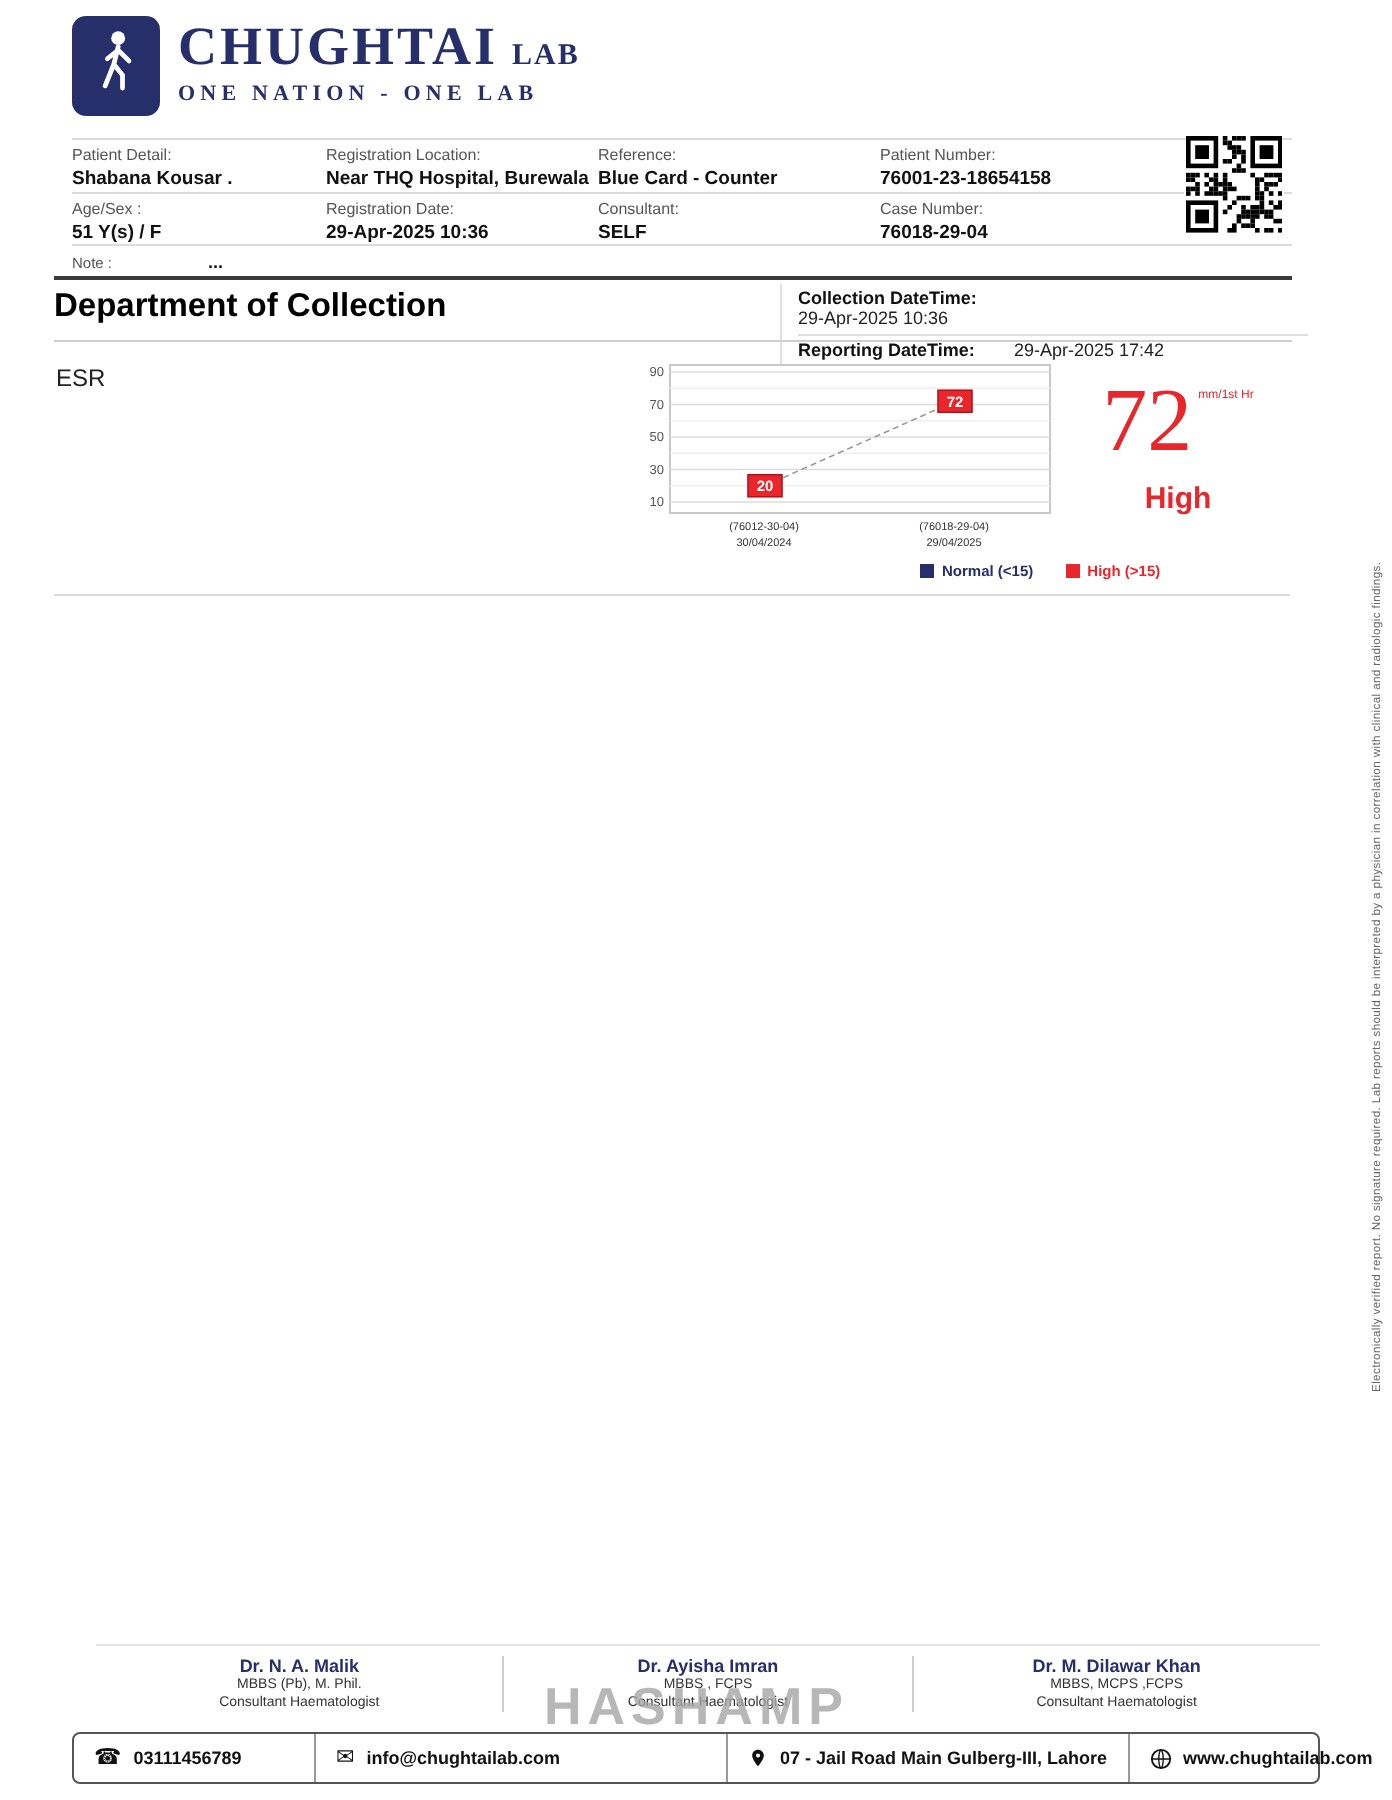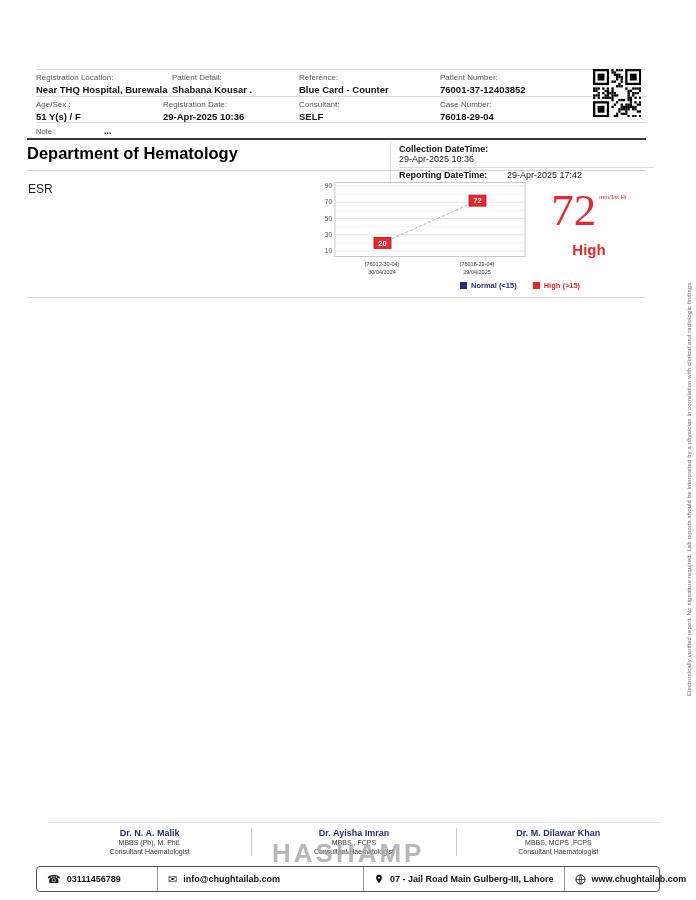--- a/index.html
+++ b/index.html
@@ -70,39 +70,56 @@
   .cc:first-child{border-left:none;}
   .cc1{flex:0 0 100px;} .cc2{flex:0 0 185px;} .cc3{flex:1;} .cc4{flex:0 0 150px;}
   .cc-icon{font-size:11px;color:#111;line-height:1;display:flex;align-items:center;}
   .cc-text{font-size:9px;font-weight:bold;color:#111;white-space:nowrap;}
 </style>
 </head>
 <body>
 
 <div class="page">
 
+  <div class="logo-row">
+    <div class="logo-box">
+      <span>
+        <svg viewBox="0 0 24 32" width="26" height="36">
+          <circle cx="13" cy="5" r="3.2" fill="#fff"></circle>
+          <path d="M13 9 L11 17 L7 27 M11 17 L15 22 L15 28 M13 10.5 L8 14.5 M13 10.5 L18 15.5" stroke="#fff" stroke-width="2.2" fill="none" stroke-linecap="round"></path>
+        </svg>
+      </span>
+    </div>
+    <div class="brand">
+      <div class="brand-line">
+        <span class="brand-main">CHUGHTAI</span>
+        <span class="brand-sub">LAB</span>
+      </div>
+      <div class="brand-tagline">ONE NATION - ONE LAB</div>
+    </div>
+  </div>
 
   <div class="hairline" style="top:69px"></div>
 
   <div class="pi-row" style="top:73px">
+    <div class="pi-cell c1">
+      <div class="pi-label">Patient Detail:</div>
+      <div class="pi-value">Shabana Kousar .</div>
+    </div>
     <div class="pi-cell c2">
       <div class="pi-label">Registration Location:</div>
       <div class="pi-value">Near THQ Hospital, Burewala</div>
     </div>
-    <div class="pi-cell c1">
-      <div class="pi-label">Patient Detail:</div>
-      <div class="pi-value">Shabana Kousar .</div>
-    </div>
     <div class="pi-cell c3">
       <div class="pi-label">Reference:</div>
       <div class="pi-value">Blue Card - Counter</div>
     </div>
     <div class="pi-cell c4">
       <div class="pi-label">Patient Number:</div>
-      <div class="pi-value">76001-37-12403852</div>
+      <div class="pi-value">76001-23-18654158</div>
     </div>
   </div>
 
   <div class="hairline" style="top:96px"></div>
 
   <div class="pi-row" style="top:100px">
     <div class="pi-cell c1">
       <div class="pi-label">Age/Sex :</div>
       <div class="pi-value">51 Y(s) / F</div>
     </div>
@@ -253,21 +270,21 @@
         </svg></span>
     </div>
 
   <div class="note-row">
     <span class="note-label">Note :</span>
     <span class="note-value">...</span>
   </div>
 
   <div class="rule-dark"></div>
 
-  <div class="dept-title">Department of Hematology</div>
+  <div class="dept-title">Department of Collection</div>
   <div class="dt-block">
     <div class="dt-row first">
       <span class="dt-label">Collection DateTime:</span>
       <span class="dt-value">29-Apr-2025 10:36</span>
     </div>
     <div class="dt-row">
       <span class="dt-label">Reporting DateTime:</span>
       <span class="dt-value">29-Apr-2025 17:42</span>
     </div>
   </div>

